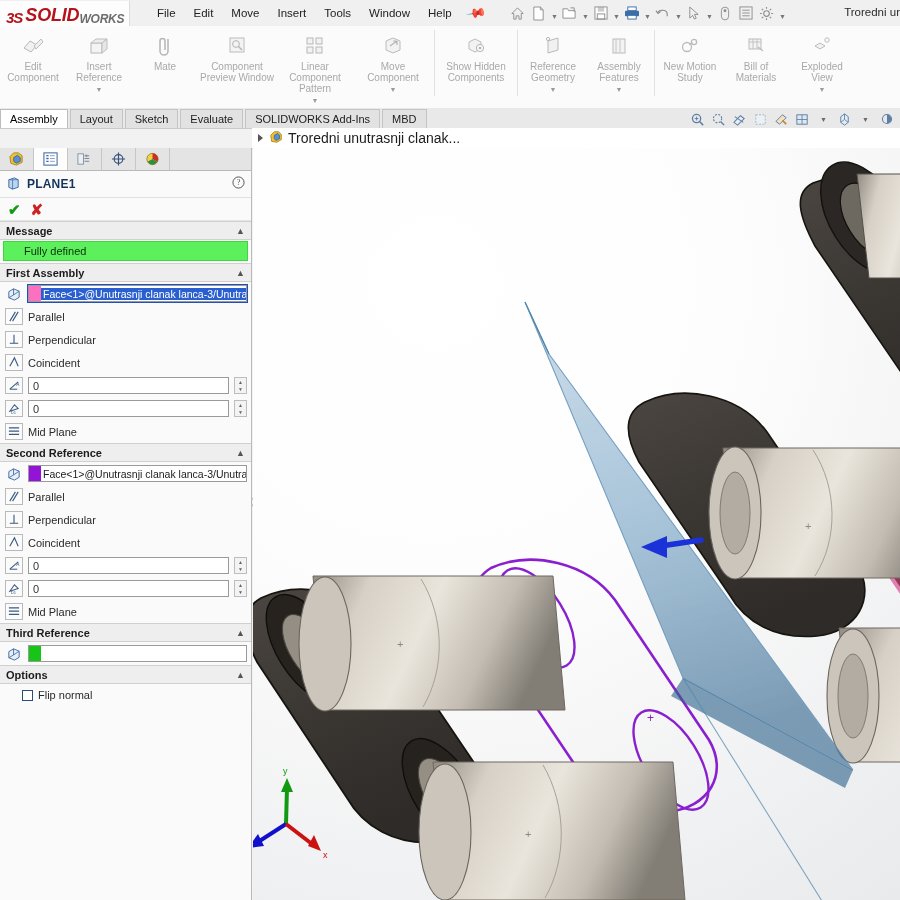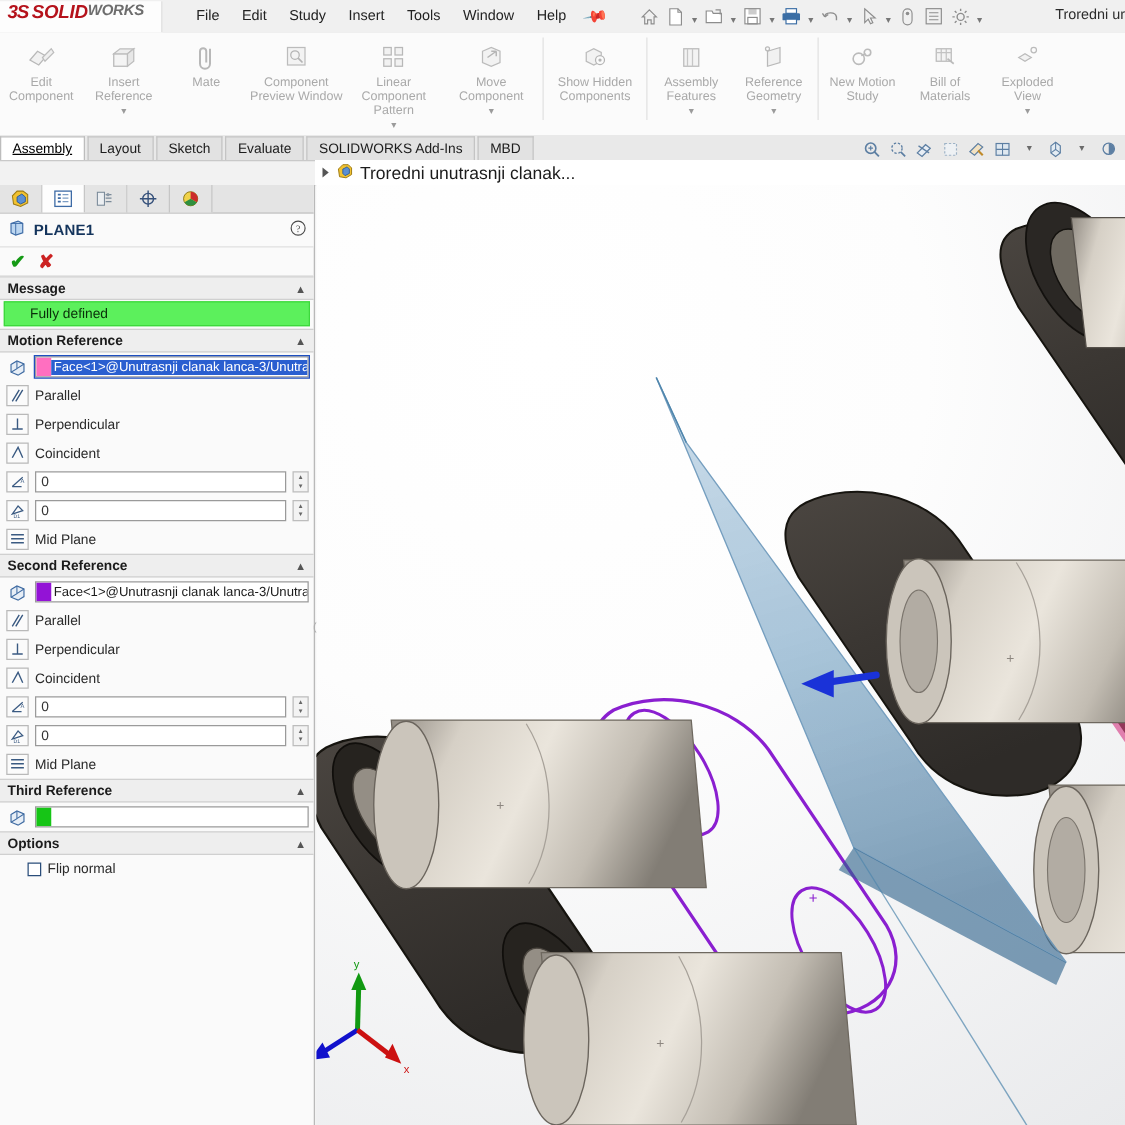--- a/index.html
+++ b/index.html
@@ -13,28 +13,28 @@
   #app{position:relative;width:900px;height:900px;}
 
   
   .titlebar{
     position:absolute;left:0;top:0;width:900px;height:26px;
     background:#f0f0f0;border-bottom:1px solid #d4d4d4;
     display:flex;align-items:center;
   }
   .logo{
     width:130px;height:25px;background:#fdfdfd;
-    display:flex;align-items:flex-start;padding-left:6px;
+    display:flex;align-items:flex-end;padding-left:6px;
     border-right:1px solid #dcdcdc;box-sizing:border-box;
   }
   .logo .ds{
     color:#b5121b;font-weight:bold;font-size:15px;
     font-style:italic;letter-spacing:-1px;margin-right:3px;
   }
-  .logo .sw1{color:#b5121b;font-weight:bold;font-size:15px;font-style:italic;letter-spacing:-0.2px;}
+  .logo .sw1{color:#b5121b;font-weight:bold;font-size:18px;font-style:italic;letter-spacing:-0.2px;}
   .logo .sw2{color:#6d6d6d;font-weight:bold;font-size:12px;font-style:italic;letter-spacing:-0.2px;}
   .menus{display:flex;align-items:center;margin-left:18px;gap:0px;}
   .menu-item{padding:3px 9px;font-size:11.5px;color:#222;cursor:default;}
   .pin{margin-left:7px;color:#2a6fb5;font-size:13px;transform:rotate(35deg);display:inline-block;}
 
   .qtools{display:flex;align-items:center;margin-left:24px;gap:1px;}
   .qt{width:20px;height:20px;display:flex;align-items:center;justify-content:center;color:#8d8d8d;}
   .qt.dark{color:#3b6ea5;}
   .qt svg{display:block;}
   .caret{width:9px;height:18px;display:flex;align-items:flex-end;justify-content:center;
@@ -64,21 +64,21 @@
   .cmdtabs{
     position:absolute;left:0;top:108px;width:900px;height:20px;
     background:#e9e9e9;border-bottom:1px solid #c9c9c9;
     display:flex;align-items:flex-end;
   }
   .ctab{
     height:19px;line-height:19px;padding:0 9px;font-size:11px;color:#1c1c1c;
     background:#e2e2e2;border:1px solid #c4c4c4;border-bottom:none;
     margin-right:2px;box-sizing:border-box;
   }
-  .ctab.active{background:#fff;border-color:#bdbdbd;color:#000;text-decoration:underline;}
+  .ctab.active{background:#fff;border-color:#bdbdbd;color:#000;}
 
   
   .viewbar{
     position:absolute;right:4px;top:110px;display:flex;align-items:center;gap:2px;height:18px;
   }
   .vb{width:19px;height:18px;display:flex;align-items:center;justify-content:center;color:#5d7fa3;}
 
   
   .panel{
     position:absolute;left:0;top:148px;width:252px;height:864px;
@@ -172,21 +172,21 @@
   <div class="titlebar">
     <div class="logo">
       <span class="ds">3S</span>
       <span class="sw1">SOLID</span>
       <span class="sw2">WORKS</span>
     </div>
 
     <div class="menus">
       <div class="menu-item">File</div>
       <div class="menu-item">Edit</div>
-      <div class="menu-item">Study</div>
+      <div class="menu-item">Move</div>
       <div class="menu-item">Insert</div>
       <div class="menu-item">Tools</div>
       <div class="menu-item">Window</div>
       <div class="menu-item">Help</div>
       <span class="pin">📌</span>
     </div>
 
     <div class="qtools">
       <div class="qt">
         <svg width="15" height="15" viewBox="0 0 16 16">
@@ -340,36 +340,36 @@
           </svg>
       </div>
       <div class="lbl">Show Hidden Components</div>
     </div>
 
     <div class="rsep"></div>
 
     <div class="rb">
       <div class="gl">
         <svg width="22" height="22" viewBox="0 0 22 22">
+            <path d="M6 6 L16 3 L16 15 L6 18 Z" fill="#f1f1f1" stroke="#b9b9b9"></path>
+            <circle cx="6" cy="4" r="1.6" fill="none" stroke="#b9b9b9"></circle>
+          </svg>
+      </div>
+      <div class="lbl">Reference Geometry</div>
+      <div class="dd">▼</div>
+    </div>
+
+    <div class="rb">
+      <div class="gl">
+        <svg width="22" height="22" viewBox="0 0 22 22">
             <rect x="5" y="4" width="12" height="14" fill="#f3f3f3" stroke="#bbb"></rect>
             <path d="M8 4 L8 18 M12 4 L12 18" stroke="#c6c6c6"></path>
           </svg>
       </div>
       <div class="lbl">Assembly Features</div>
-      <div class="dd">▼</div>
-    </div>
-
-    <div class="rb">
-      <div class="gl">
-        <svg width="22" height="22" viewBox="0 0 22 22">
-            <path d="M6 6 L16 3 L16 15 L6 18 Z" fill="#f1f1f1" stroke="#b9b9b9"></path>
-            <circle cx="6" cy="4" r="1.6" fill="none" stroke="#b9b9b9"></circle>
-          </svg>
-      </div>
-      <div class="lbl">Reference Geometry</div>
       <div class="dd">▼</div>
     </div>
 
     <div class="rsep"></div>
 
     <div class="rb">
       <div class="gl">
         <svg width="22" height="22" viewBox="0 0 22 22">
             <circle cx="8" cy="12" r="4.5" fill="none" stroke="#bbb" stroke-width="1.3"></circle>
             <circle cx="15" cy="7" r="2.6" fill="none" stroke="#bbb" stroke-width="1.3"></circle>
@@ -539,21 +539,21 @@
       <span class="xmark">✘</span>
     </div>
 
     <div class="sect">
       <span>Message</span>
       <span class="chev">▲</span>
     </div>
     <div class="msgbox">Fully defined</div>
 
     <div class="sect">
-      <span>Motion Reference</span>
+      <span>First Assembly</span>
       <span class="chev">▲</span>
     </div>
     <div class="row">
       <div class="cico flat">
         <svg width="16" height="16" viewBox="0 0 17 17">
             <path d="M3 6 L8 3 L14 5.5 L14 12 L9 15 L3 12.5 Z" fill="#e7eef6" stroke="#3f6ba2" stroke-width="1"></path>
             <path d="M8 3 L8 9.5 L3 12.5 M8 9.5 L14 5.5" fill="none" stroke="#3f6ba2" stroke-width="0.9"></path>
           </svg>
       </div>
       <div class="refbox firstref-outline">

